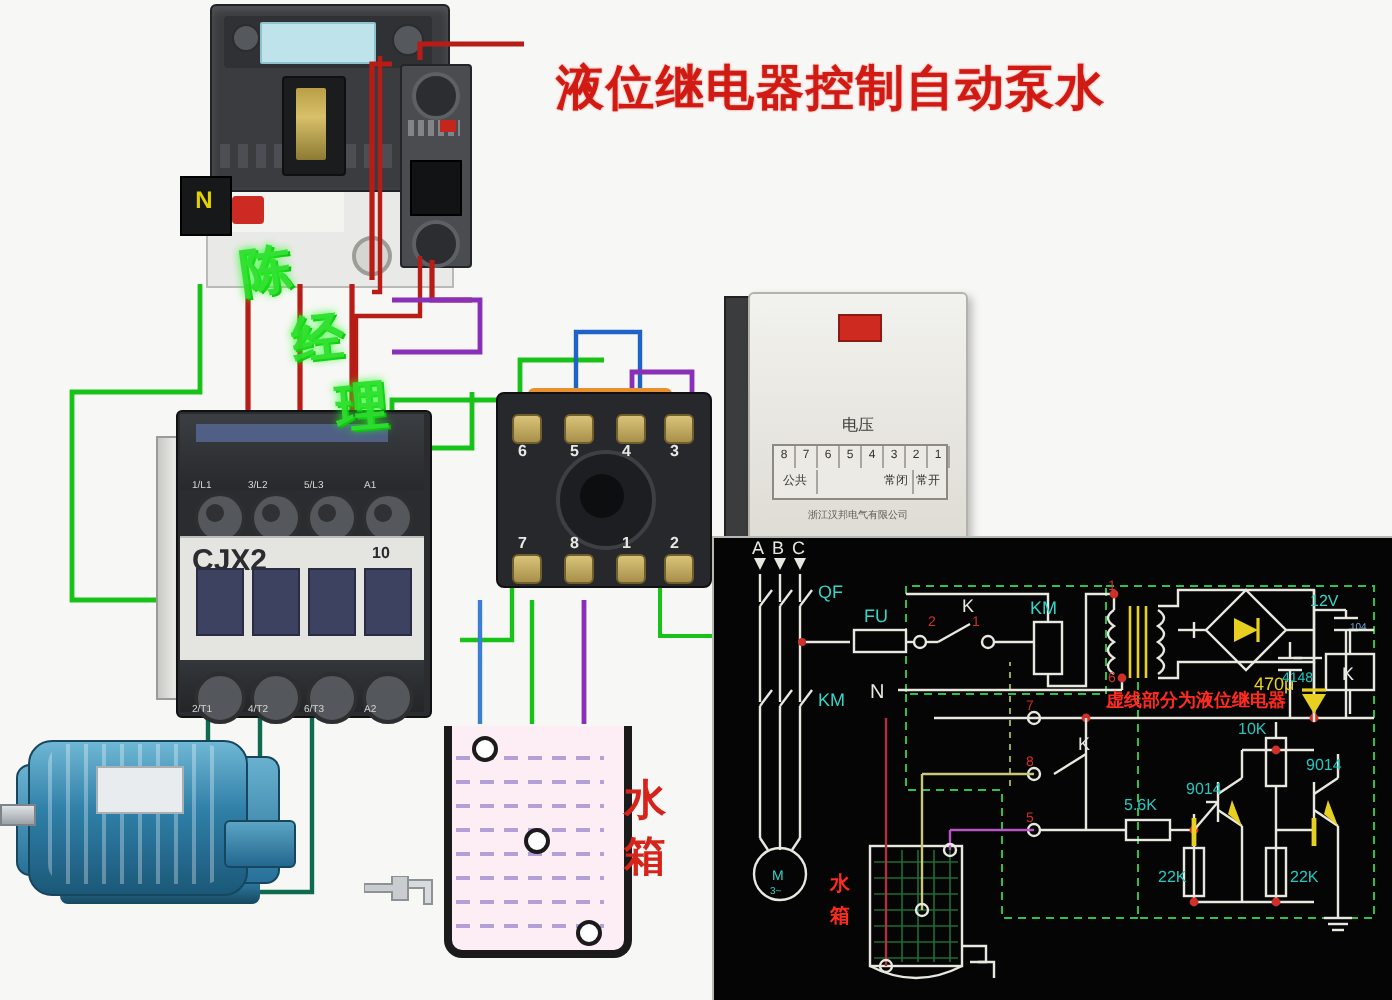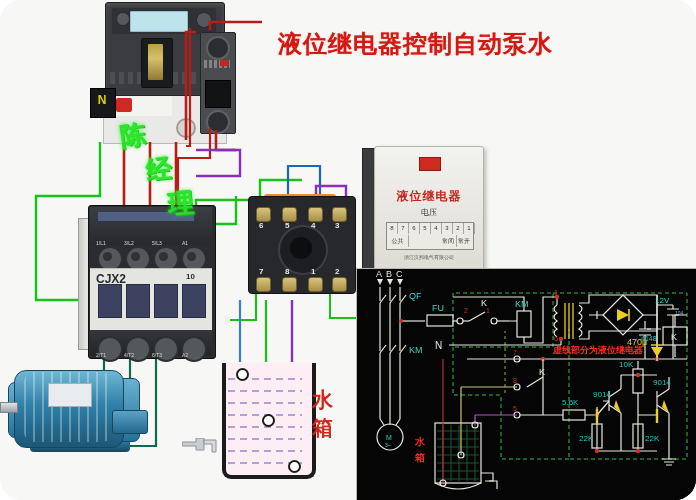--- a/index.html
+++ b/index.html
@@ -1,18 +1,18 @@
 <!DOCTYPE html>
 <html><head>
 <meta charset="utf-8">
 <style>
   html,body{margin:0;padding:0;background:#fff;}
   body{width:696px;height:500px;position:relative;overflow:hidden;
        font-family:"Liberation Sans","DejaVu Sans",sans-serif;}
-  #stage{position:absolute;left:0;top:0;width:696px;height:500px;background:#f7f7f5;overflow:hidden;border-radius:21px;}
+  #stage{position:absolute;left:0;top:0;width:696px;height:500px;background:#f7f7f5;overflow:hidden;}
   .abs{position:absolute;}
 
   
   #title{left:278px;top:28px;width:300px;color:#d01a14;font-size:24px;font-weight:bold;
          letter-spacing:1px;text-shadow:0 0 1px #ff5b50;white-space:nowrap;
          font-family:"DejaVu Sans",sans-serif;}
 
   
   #brk-body{left:105px;top:2px;width:118px;height:92px;background:#3a3c40;
             border:1px solid #202225;border-radius:3px;
@@ -42,21 +42,21 @@
   
   #ct-rail{left:78px;top:218px;width:16px;height:130px;background:linear-gradient(90deg,#c8c8c4,#e8e8e4,#b4b4b0);border:1px solid #9a9a96;}
   #ct{left:88px;top:205px;width:126px;height:152px;background:#2a2c2f;border:1px solid #111;border-radius:3px;}
   #ct-top{left:90px;top:207px;width:122px;height:38px;background:linear-gradient(#3b3e42,#27292c);}
   #ct-blue{left:98px;top:212px;width:96px;height:9px;background:#5a6e9c;opacity:.75;}
   .ct-term{position:absolute;width:22px;height:22px;border-radius:50%;background:#54575b;border:2px solid #2c2e31;}
   .ct-termin{position:absolute;width:9px;height:9px;border-radius:50%;background:#2f3134;}
   .ct-tlbl{position:absolute;color:#d8d8d4;font-size:5px;white-space:nowrap;}
   #ct-mid{left:90px;top:268px;width:122px;height:62px;background:#e4e4e0;border-top:1px solid #bdbdb9;border-bottom:1px solid #bdbdb9;}
   .ct-win{position:absolute;top:284px;width:22px;height:32px;background:#3d4260;border:1px solid #2a2d42;}
-  #ct-name{left:96px;top:272px;color:#2a2c2f;font-size:12px;font-weight:bold;}
+  #ct-name{left:96px;top:272px;color:#2a2c2f;font-size:15px;font-weight:bold;}
   #ct-num{left:186px;top:272px;color:#2a2c2f;font-size:8px;font-weight:bold;}
   #ct-bot{left:90px;top:330px;width:122px;height:26px;background:linear-gradient(#33363a,#232528);}
 
   
   #sk{left:248px;top:196px;width:106px;height:96px;background:#26282b;border:1px solid #111;border-radius:4px;}
   #sk-or{left:264px;top:194px;width:72px;height:9px;background:#e8902f;border-radius:3px;}
   #sk-hub{left:278px;top:225px;width:46px;height:46px;border-radius:50%;background:#1c1e21;border:2px solid #3c3f43;}
   #sk-hub2{left:290px;top:237px;width:22px;height:22px;border-radius:50%;background:#0d0e10;}
   .sk-scr{position:absolute;width:13px;height:13px;border-radius:3px;background:linear-gradient(#d9c37a,#a8904a);border:1px solid #6f5f2d;}
   .sk-n{position:absolute;color:#e8e8e4;font-size:8px;font-weight:bold;}
@@ -240,21 +240,20 @@
   <div class="abs sk-n" style="left:311px;top:267px">1</div>
   <div class="abs sk-n" style="left:335px;top:267px">2</div>
   <div class="abs sk-scr" style="left:256px;top:277px"></div>
   <div class="abs sk-scr" style="left:282px;top:277px"></div>
   <div class="abs sk-scr" style="left:308px;top:277px"></div>
   <div class="abs sk-scr" style="left:332px;top:277px"></div>
 
   <div class="abs" id="ry-sh"></div>
   <div class="abs" id="ry"></div>
   <div class="abs" id="ry-led"></div>
-  <div class="abs" id="ry-m2">液位继电器</div>
   <div class="abs" id="ry-m3">电压</div>
   <div class="abs" id="ry-tbl"></div>
   <div class="abs ry-c" style="left:387px">8</div>
   <div class="abs ry-c" style="left:398px">7</div>
   <div class="abs ry-c" style="left:409px">6</div>
   <div class="abs ry-c" style="left:420px">5</div>
   <div class="abs ry-c" style="left:431px">4</div>
   <div class="abs ry-c" style="left:442px">3</div>
   <div class="abs ry-c" style="left:453px">2</div>
   <div class="abs ry-c" style="left:464px">1</div>

